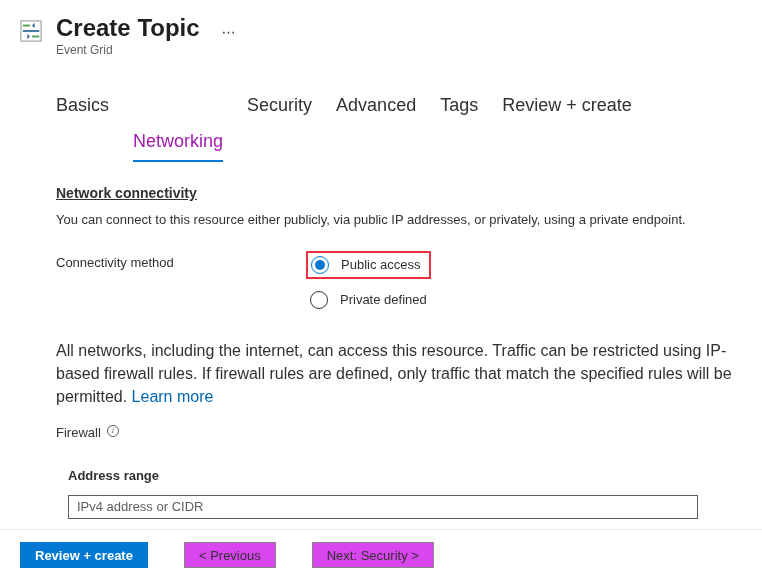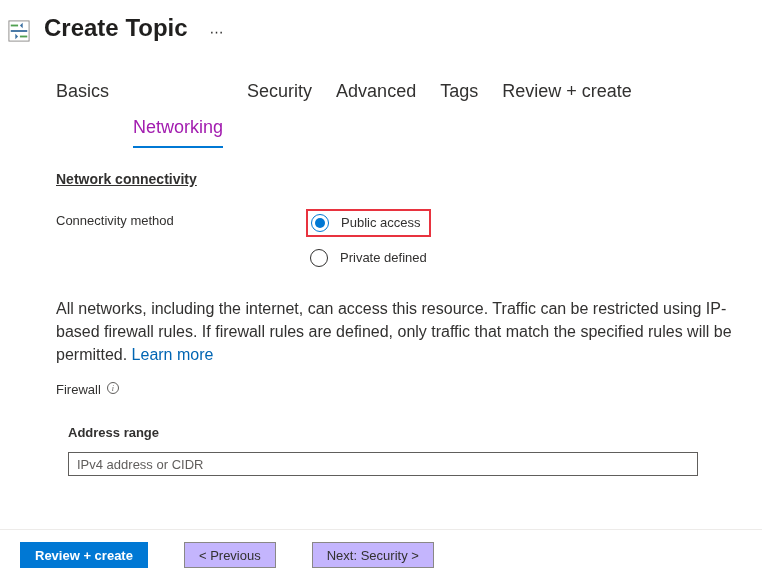--- a/index.html
+++ b/index.html
@@ -13,21 +13,21 @@
       color: #323130;
       background: #fff;
       width: 762px;
       height: 580px;
       position: relative;
       overflow: hidden;
     }
     .header {
       display: flex;
       align-items: flex-start;
-      padding: 14px 20px 0 8px;
+      padding: 14px 20px 0 20px;
       gap: 14px;
     }
     .header-icon {
       width: 22px;
       height: 22px;
       margin-top: 6px;
       flex-shrink: 0;
     }
     .header-titles {
       display: flex;
@@ -200,21 +200,21 @@
       display: flex;
       gap: 12px;
       align-items: center;
     }
     .btn {
       height: 26px;
       padding: 0 14px;
       font-size: 13px;
       font-family: inherit;
       border: 1px solid #8a8886;
-      background: #c4b5fd;
+      background: #d946ef;
       color: #323130;
       cursor: pointer;
       display: flex;
       align-items: center;
     }
     .btn.primary {
       background: #0078d4;
       border-color: #0078d4;
       color: #fff;
       font-weight: 600;
@@ -230,35 +230,37 @@
   <svg class="header-icon" viewBox="0 0 24 24">
     <rect x="1" y="1" width="22" height="22" fill="none" stroke="#8a8886" stroke-width="1"></rect>
     <rect x="3" y="5" width="8" height="2" fill="#50a050"></rect>
     <rect x="3" y="11" width="18" height="2" fill="#3b6fa0"></rect>
     <rect x="13" y="17" width="8" height="2" fill="#50a050"></rect>
     <path d="M13 6 L16 3 L16 9 Z" fill="#3b6fa0"></path>
     <path d="M11 18 L8 15 L8 21 Z" fill="#3b6fa0"></path>
   </svg>
   <div class="header-titles">
     <div class="header-title">Create Topic</div>
+    <div class="header-subtitle">Event Grid</div>
   </div>
   <div class="header-ellipsis">⋯</div>
 </div>
 
 <div class="content">
   <div class="tabs">
     <div class="tab">Basics</div>
     <div class="tab active">Networking</div>
     <div class="tab">Security</div>
     <div class="tab">Advanced</div>
     <div class="tab">Tags</div>
     <div class="tab">Review + create</div>
   </div>
 
   <div class="section-heading">Network connectivity</div>
+  <div class="section-desc">You can connect to this resource either publicly, via public IP addresses, or privately, using a private endpoint.</div>
 
   <div class="form-row">
     <div class="form-label">Connectivity method</div>
     <div class="radio-group">
       <div class="radio-option highlighted">
         <div class="radio-circle selected">
           <div class="radio-dot"></div>
         </div>
         <span class="radio-label">Public access</span>
       </div>

